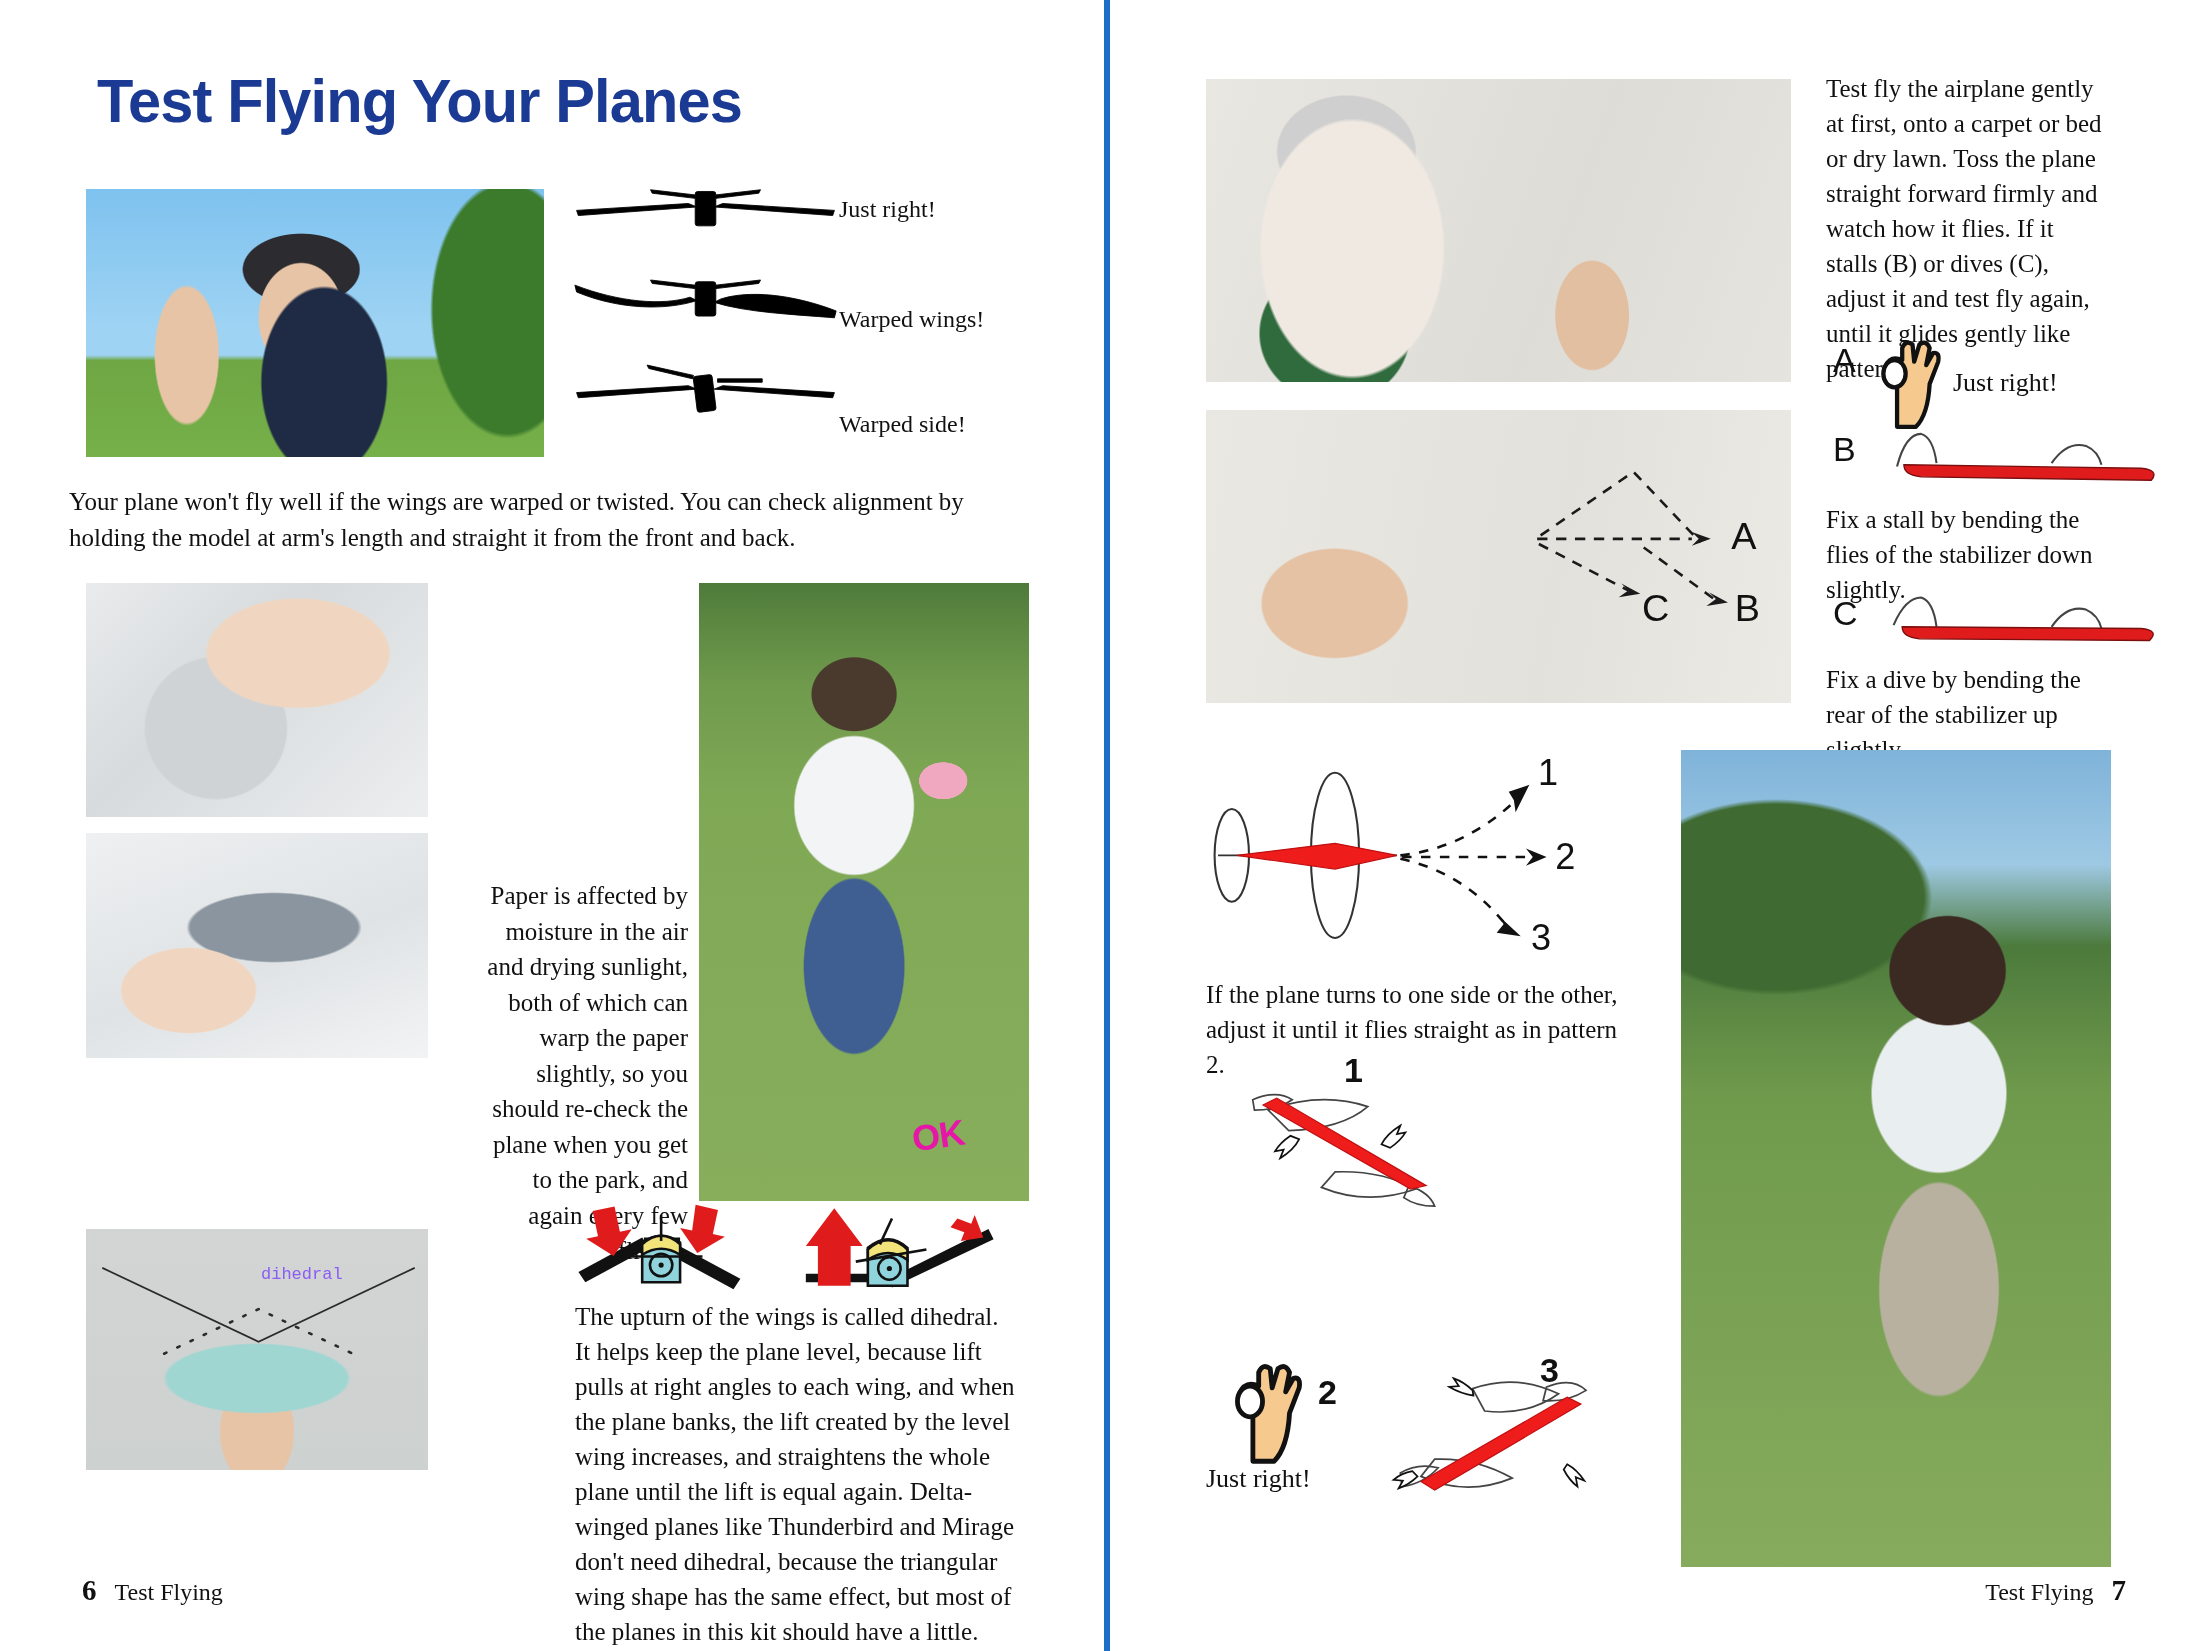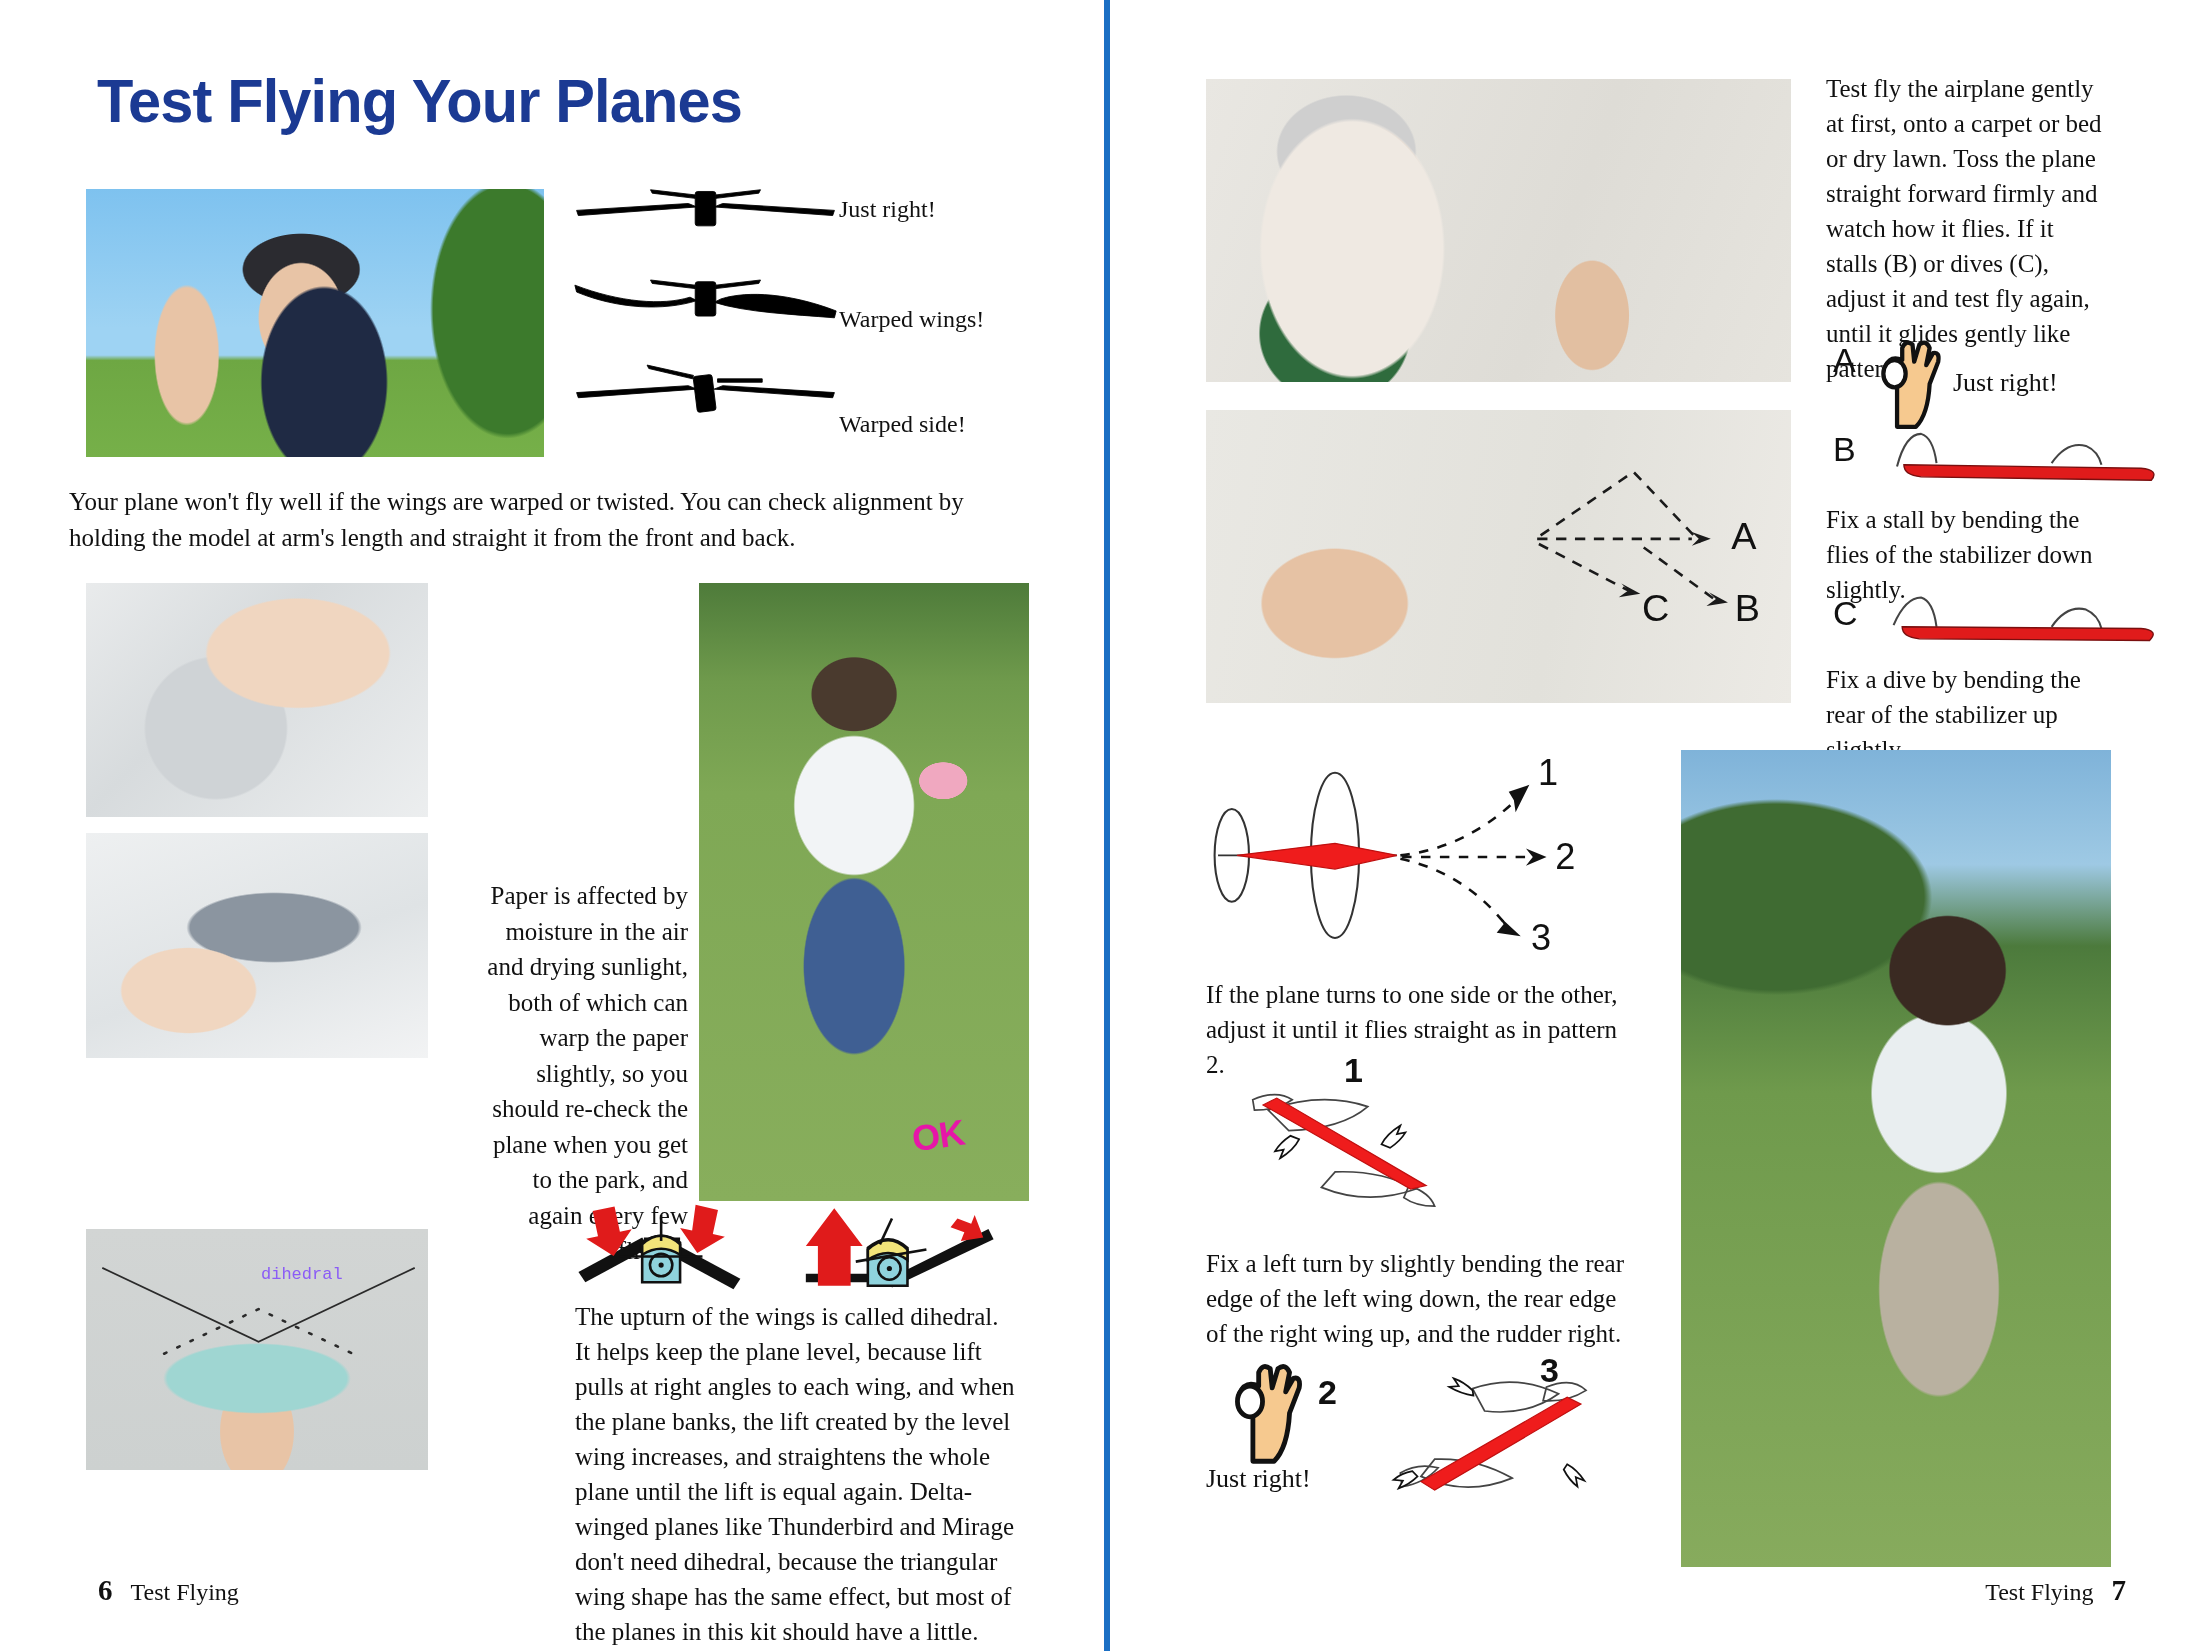--- a/index.html
+++ b/index.html
@@ -90,21 +90,21 @@
   .cap {
     position:absolute; font-size:22.4px; line-height:1.33;
   }
   .cap-serif { font-family:"Liberation Serif", serif; }
   .lbl { position:absolute; font-size:24px; font-family:"Liberation Serif", serif; }
   .lbl-big { font-size:34px; }
   .num { position:absolute; font-family:"Liberation Sans", sans-serif; font-size:34px; font-weight:600; }
 
   .folio {
     position:absolute; bottom:45px; font-size:24px;
-    font-family:"Liberation Serif", serif; white-space:nowrap;margin-left:16px;
+    font-family:"Liberation Serif", serif; white-space:nowrap;
   }
   .folio .pg { font-weight:bold; font-size:29px; }
 
   .dihedral-word {
     position:absolute; font-family:Liberation Mono, monospace;
     font-size:17px; color:#8b5cf6;
   }
   .ok-graffiti {
     position:absolute; font-family:"Liberation Sans", sans-serif;
     font-weight:bold; font-size:36px; color:#e617a8;
@@ -281,21 +281,20 @@
     <div class="num" style="left:234px; top:1051px;">1</div>
     <svg style="position:absolute; left:129px; top:1084px;" width="206" height="138" viewBox="0 0 240 160">
       <path d="M34 30 Q96 8 150 26 Q120 52 58 54 Z" fill="none" stroke="#444" stroke-width="2"></path>
       <path d="M96 120 Q150 142 206 122 Q166 100 112 102 Z" fill="none" stroke="#444" stroke-width="2"></path>
       <path d="M16 18 Q44 6 62 18 Q44 30 18 30 Z" fill="none" stroke="#444" stroke-width="2"></path>
       <path d="M198 118 Q222 126 228 142 Q206 142 192 132 Z" fill="none" stroke="#444" stroke-width="2"></path>
       <path d="M28 24 L200 122 L218 118 L44 16 Z" fill="#ef1c1c" stroke="#c01010" stroke-width="1.4"></path>
       <path d="M60 60 q-12 8 -18 18 l10 -2 -4 10 q16 -10 22 -22 Z" fill="#fff" stroke="#111" stroke-width="2"></path>
       <path d="M176 74 q12 -8 18 -18 l-10 2 4 -10 q-16 10 -22 22 Z" fill="#fff" stroke="#111" stroke-width="2"></path>
     </svg>
-    <div class="cap cap-serif" style="left:96px; top:1246px; width:430px; font-size:25px; line-height:1.40;">Fix a left turn by slightly bending the rear edge of the left wing down, the rear edge of the right wing up, and the rudder right.</div>
 
     <svg style="position:absolute; left:112px; top:1359px;" width="83" height="108" viewBox="0 0 82 112">
       <path d="M30 106 L30 58 Q12 52 16 36 Q22 22 36 28 L36 14 Q40 4 48 10 L50 30
                L56 10 Q64 4 68 14 L64 34 L72 20 Q80 18 78 30 L68 56
                Q66 92 52 106 Z" fill="#f6c98f" stroke="#111" stroke-width="5" stroke-linejoin="round"></path>
       <ellipse cx="27" cy="44" rx="13" ry="16" fill="#fff" stroke="#111" stroke-width="5"></ellipse>
     </svg>
     <div class="num" style="left:208px; top:1373px;">2</div>
     <div class="lbl" style="left:96px; top:1464px; font-size:26px;">Just right!</div>
 

